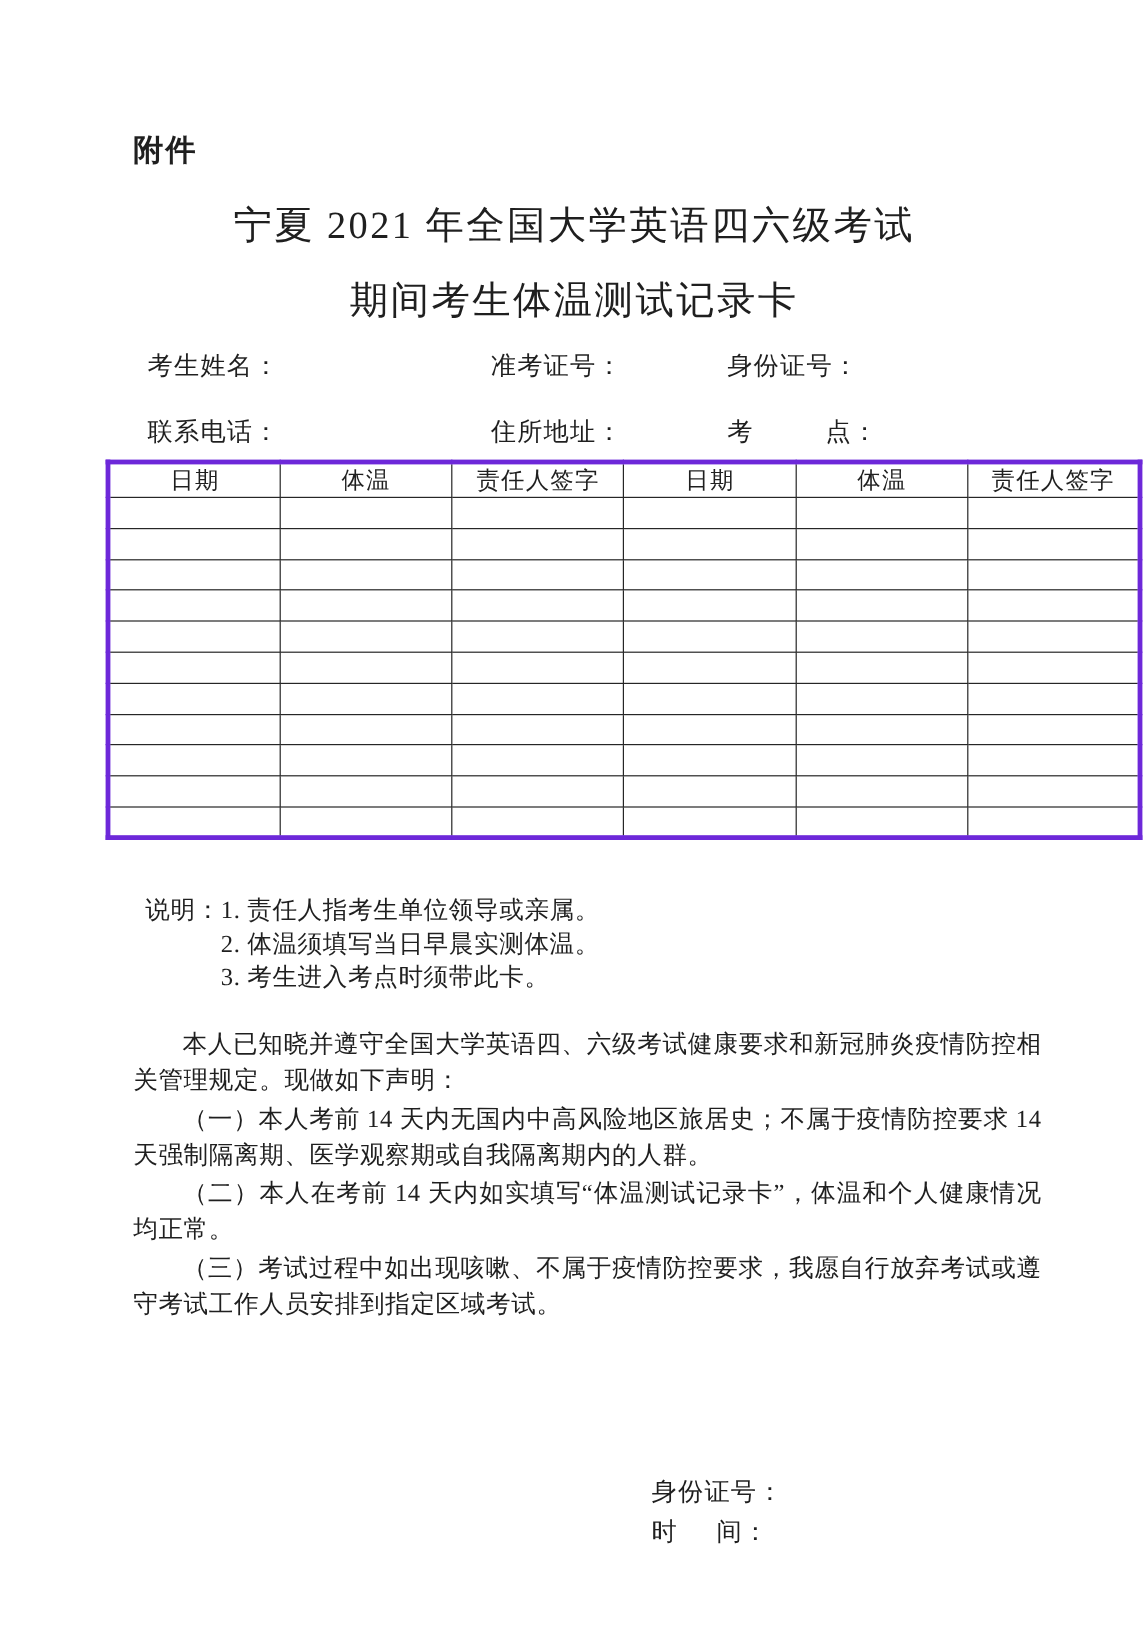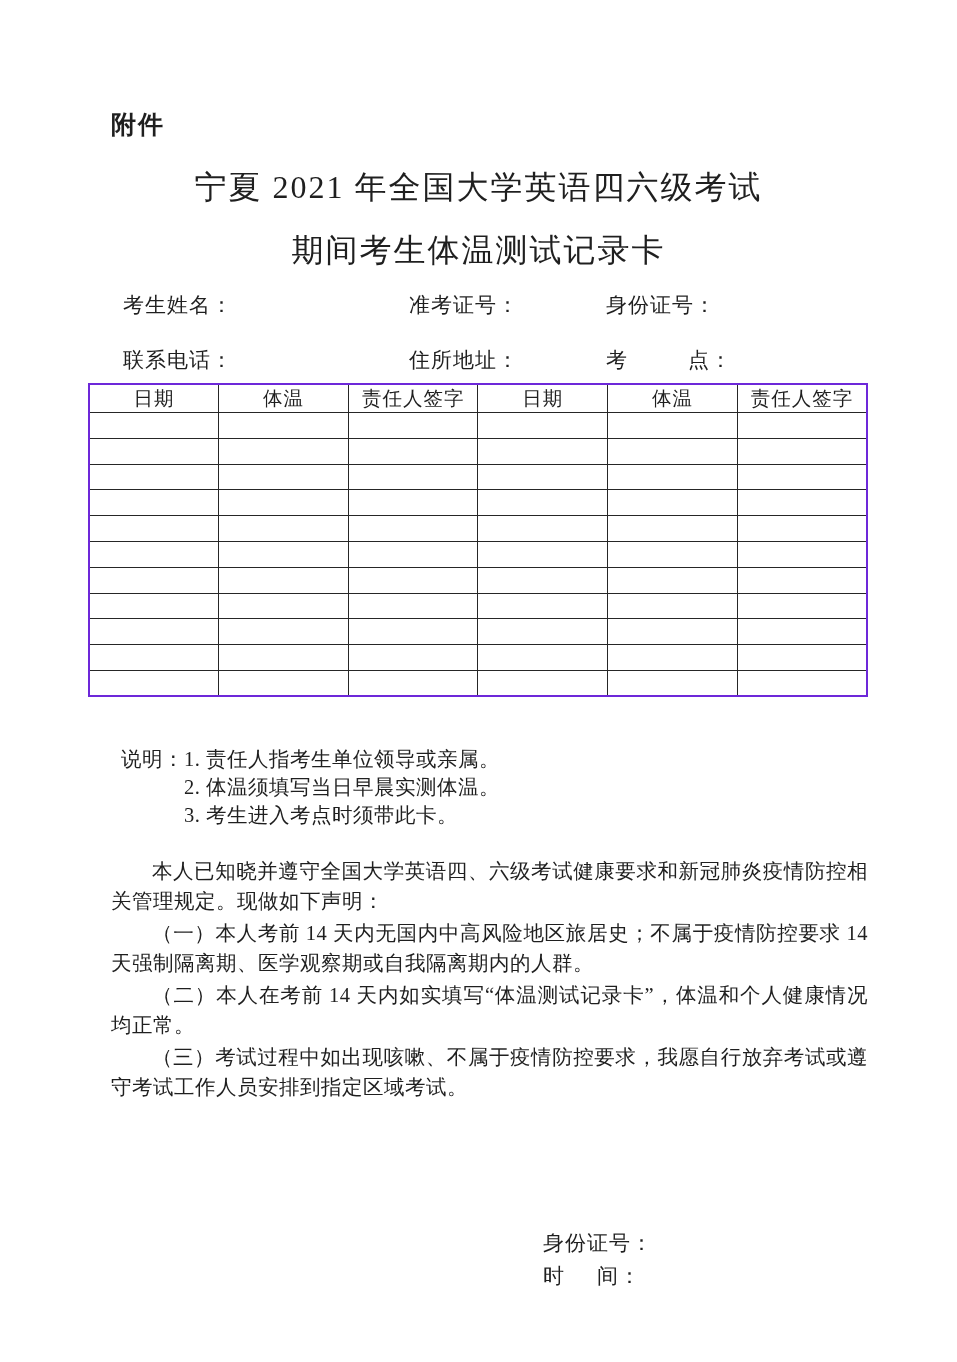--- a/index.html
+++ b/index.html
@@ -47,24 +47,24 @@
   .spread {
     display: inline-flex;
     justify-content: space-between;
   }
   .site-spread { width: 126px; }
   .time-spread { width: 98px; }
 
   table.record {
     position: absolute;
     left: 88px; top: 383px;
-    width: 780px;
+    width: 864px;
     border-collapse: collapse;
     table-layout: fixed;
-    border: 2px solid #6d28d9;
+    border: 4px solid #6d28d9;
   }
   table.record th, table.record td {
     border: 1.5px solid #262626;
   }
   table.record th {
     height: 28px;
     font-size: 19.5px;
     font-weight: normal;
     letter-spacing: 1px;
     text-align: center;

